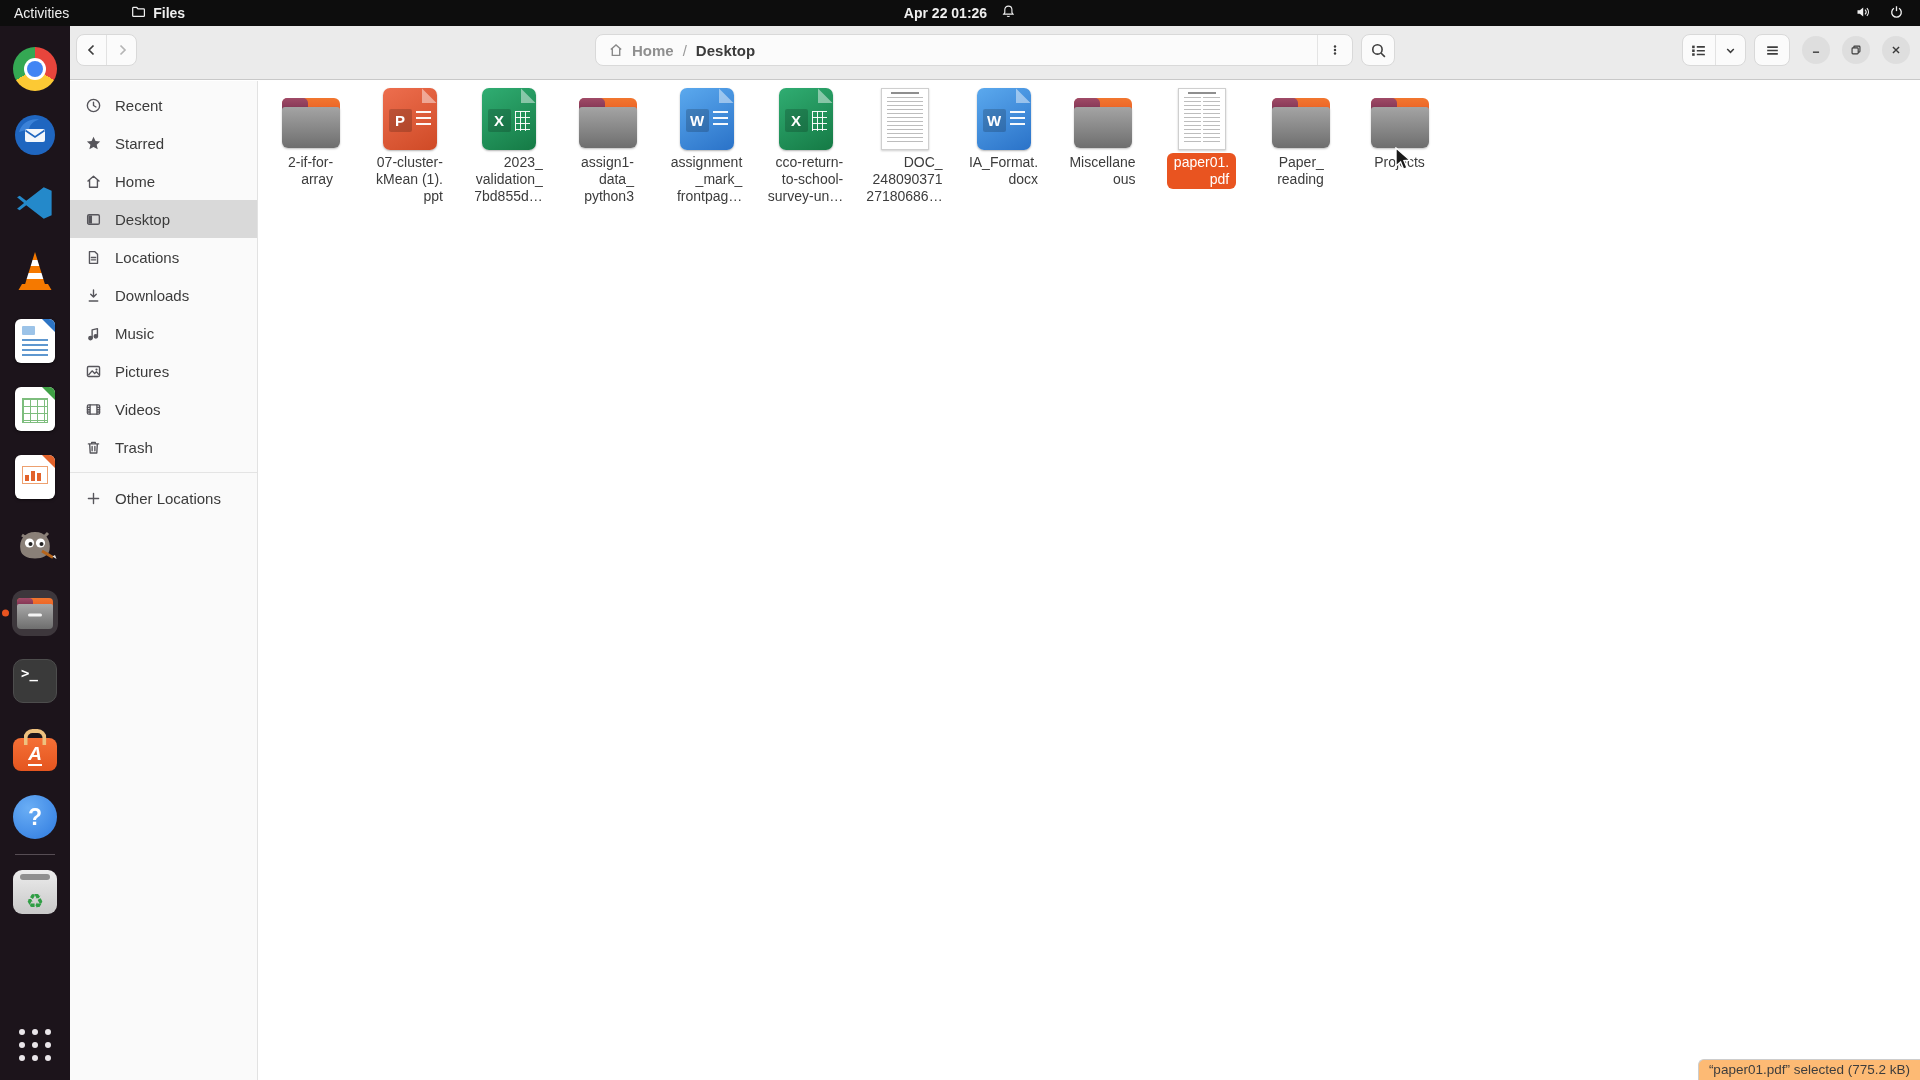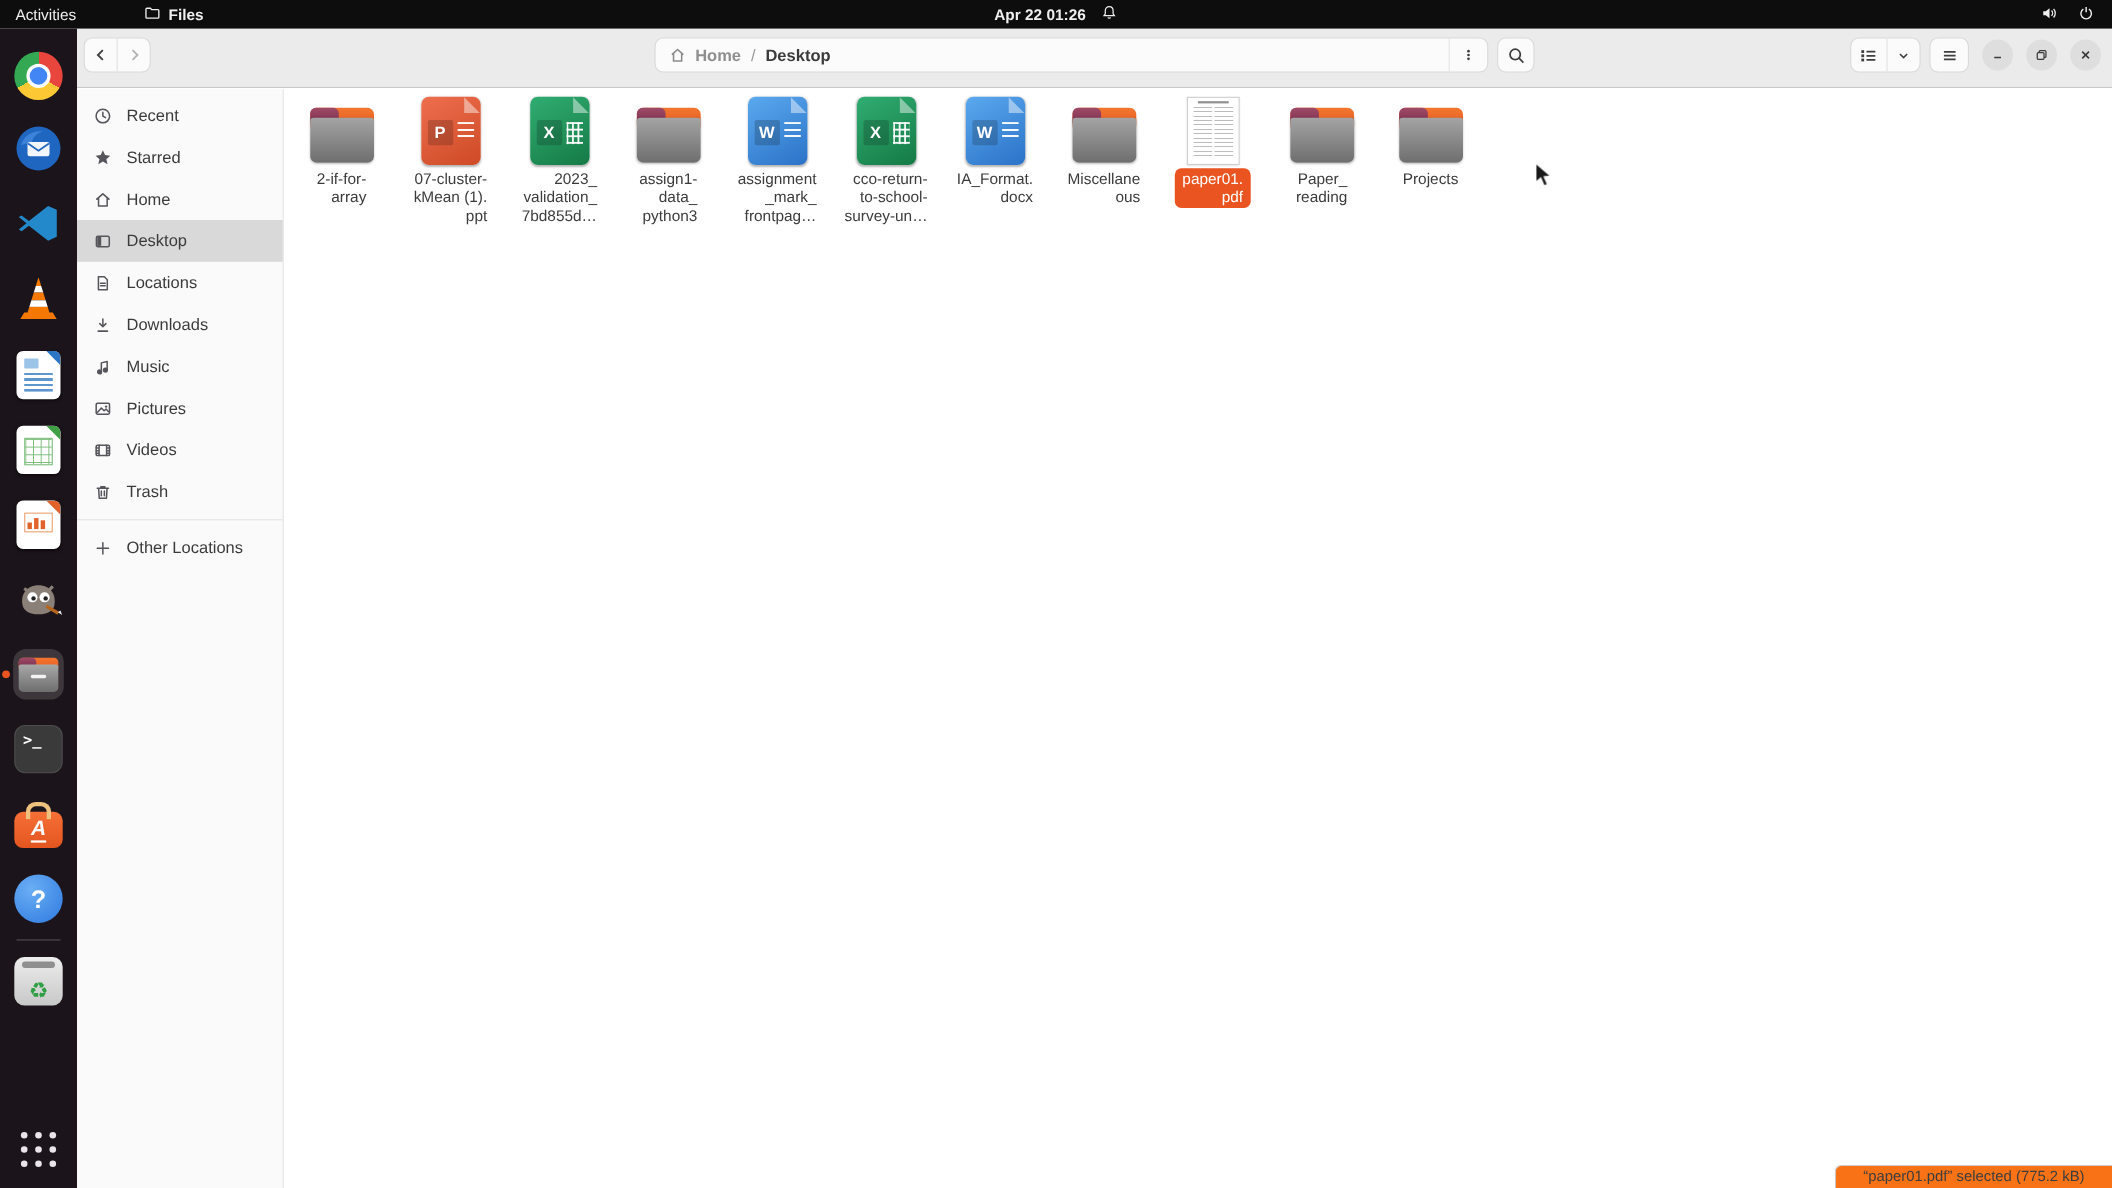--- a/index.html
+++ b/index.html
@@ -120,22 +120,22 @@
   .gprev .ln{position:absolute;left:5px;right:5px;top:8px;bottom:5px;
     background:repeating-linear-gradient(to bottom,#bdbdbd 0 1px,transparent 1px 4px)}
   .gprev.two .ln{right:auto;width:17px}
   .gprev .ln2{position:absolute;right:5px;width:17px;top:8px;bottom:5px;
     background:repeating-linear-gradient(to bottom,#bdbdbd 0 1px,transparent 1px 4px)}
   .gprev .head{position:absolute;left:9px;right:9px;top:3px;height:2px;background:#8f8f8f}
   .gprev .dot{position:absolute;border-radius:50%;width:6px;height:6px}
   .gprev .dot.r{right:4px;top:7px;background:#cf4b42}
   .gprev .dot.g{left:4px;top:26px;background:#9dbf3b}
   .gprev .dot.p{left:4px;top:36px;background:#8a3f98}
-  .statusbar{position:absolute;right:0;bottom:0;background:#f97316;border:1px solid #cdcdcd;border-right:none;border-bottom:none;
-    border-radius:6px 0 0 0;padding:2px 25px 3px;font-size:13.5px;color:#3d3d3d;white-space:nowrap}
+  .statusbar{position:absolute;right:0;bottom:0;background:#fdba74;border:1px solid #cdcdcd;border-right:none;border-bottom:none;
+    border-radius:6px 0 0 0;padding:2px 10px 3px;font-size:13.5px;color:#3d3d3d;white-space:nowrap}
   .cursor{position:fixed;left:1394px;top:147px;z-index:60;pointer-events:none}
 </style>
 </head>
 <body>
 
 <div class="topbar">
   <span class="tb-activities">Activities</span>
   <span class="tb-app">
     <span>
       <svg width="15" height="15" viewBox="0 0 16 16" fill="none" stroke="#efefef" stroke-width="1.3">
@@ -537,20 +537,29 @@
             <div class="gpage xls">
               <div class="fold"></div>
               <div class="letterbox">X</div>
               <div class="doclines"></div>
             </div>
           </div>
           <div class="flabel"><span class="pill">cco-return-<br>to-school-<br>survey-un…</span></div>
         </div>
         <div class="fitem">
           <div class="ficonbox">
+            <div class="gprev">
+              <div class="head"></div>
+              <div class="ln"></div>
+            </div>
+          </div>
+          <div class="flabel"><span class="pill">DOC_<br>248090371<br>27180686…</span></div>
+        </div>
+        <div class="fitem">
+          <div class="ficonbox">
             <div class="gpage doc">
               <div class="fold"></div>
               <div class="letterbox">W</div>
               <div class="doclines"></div>
             </div>
           </div>
           <div class="flabel"><span class="pill">IA_Format.<br>docx</span></div>
         </div>
         <div class="fitem">
           <div class="ficonbox">

